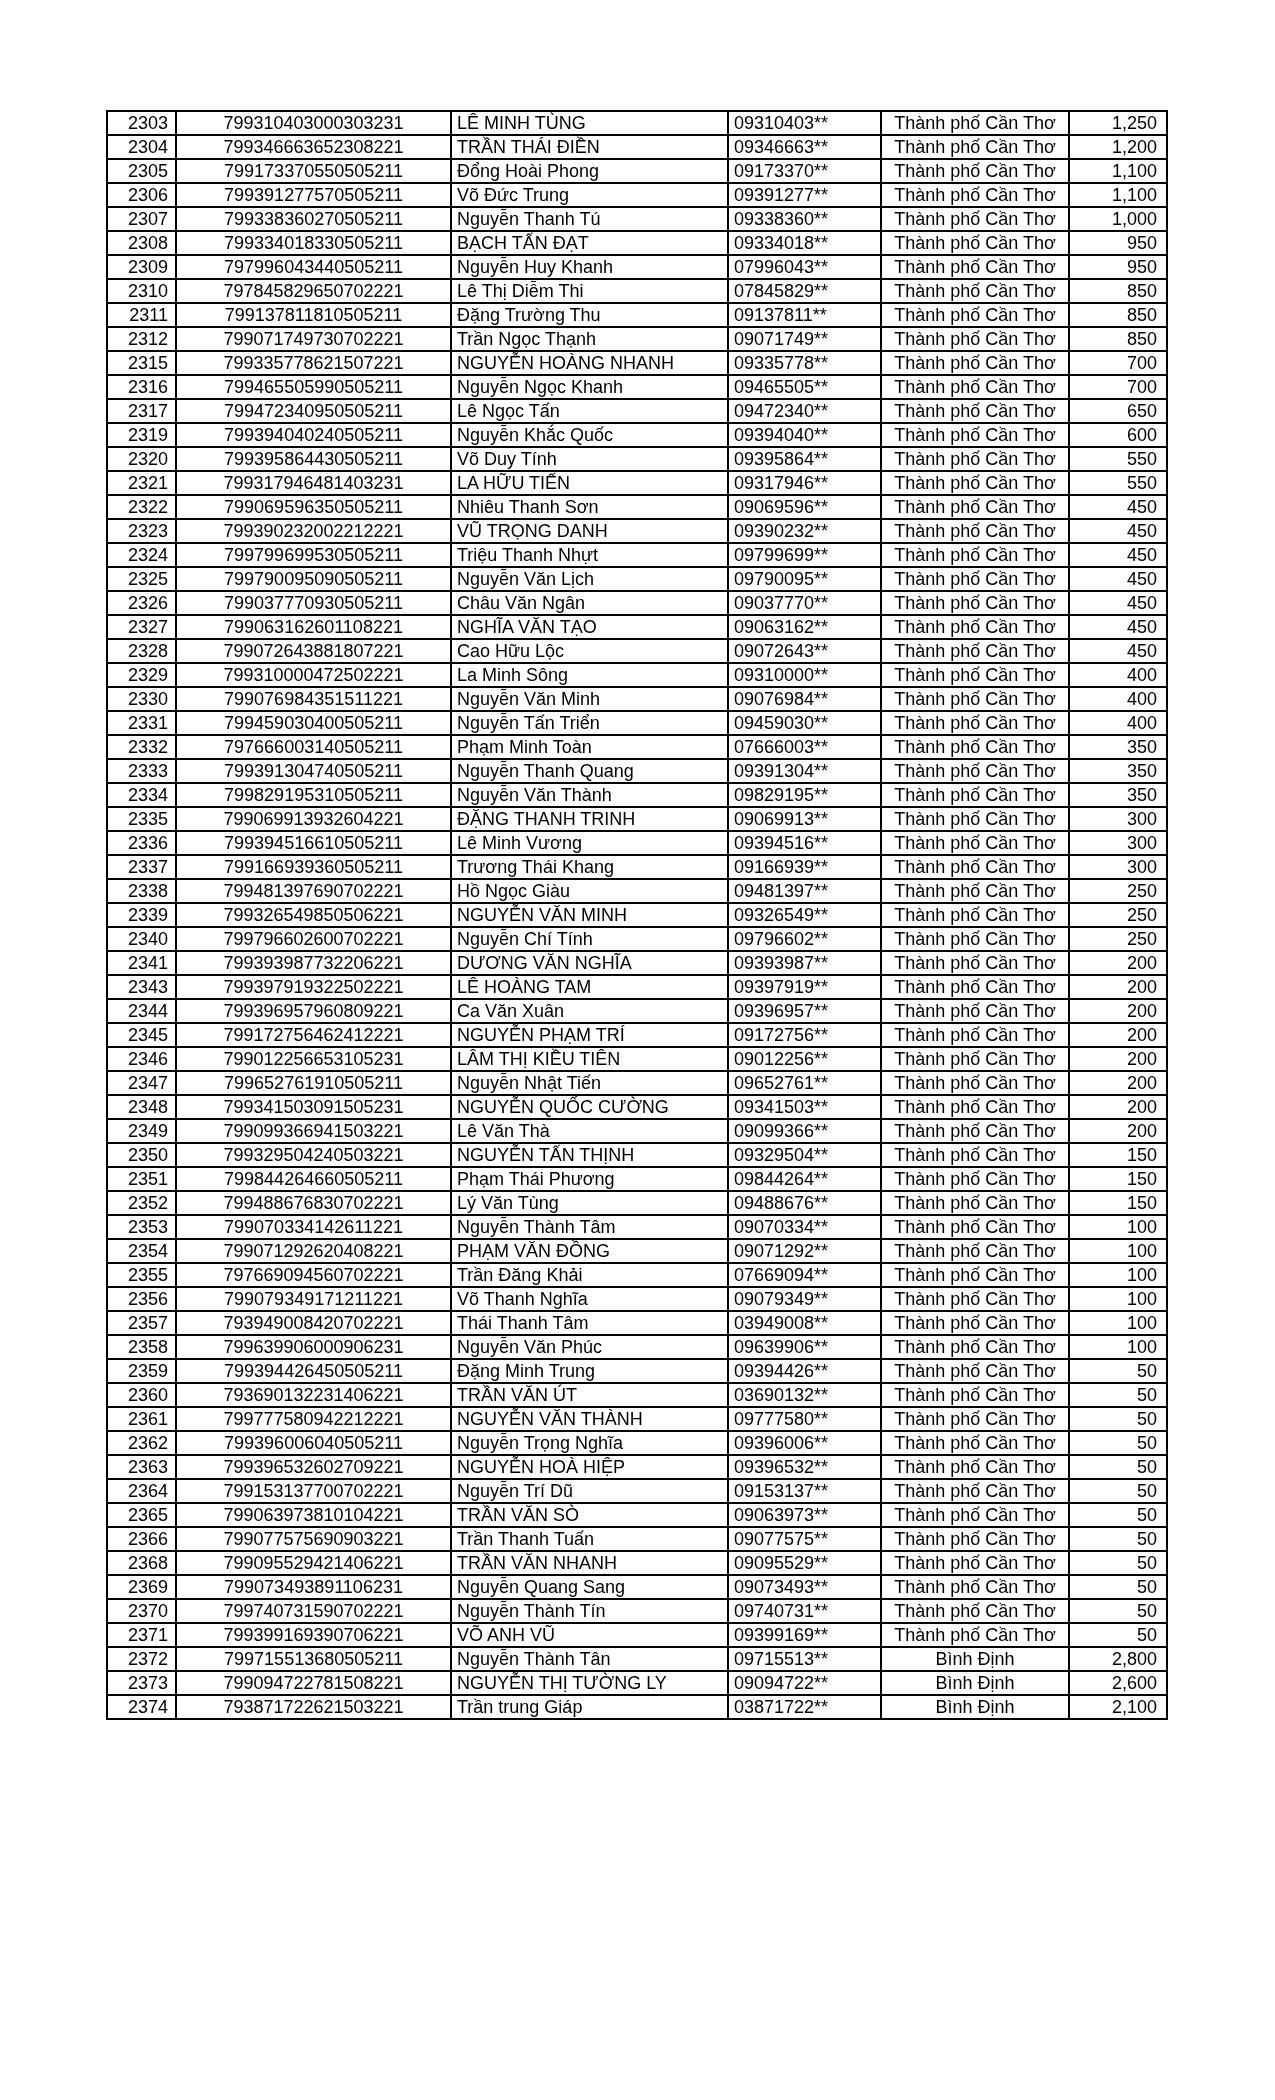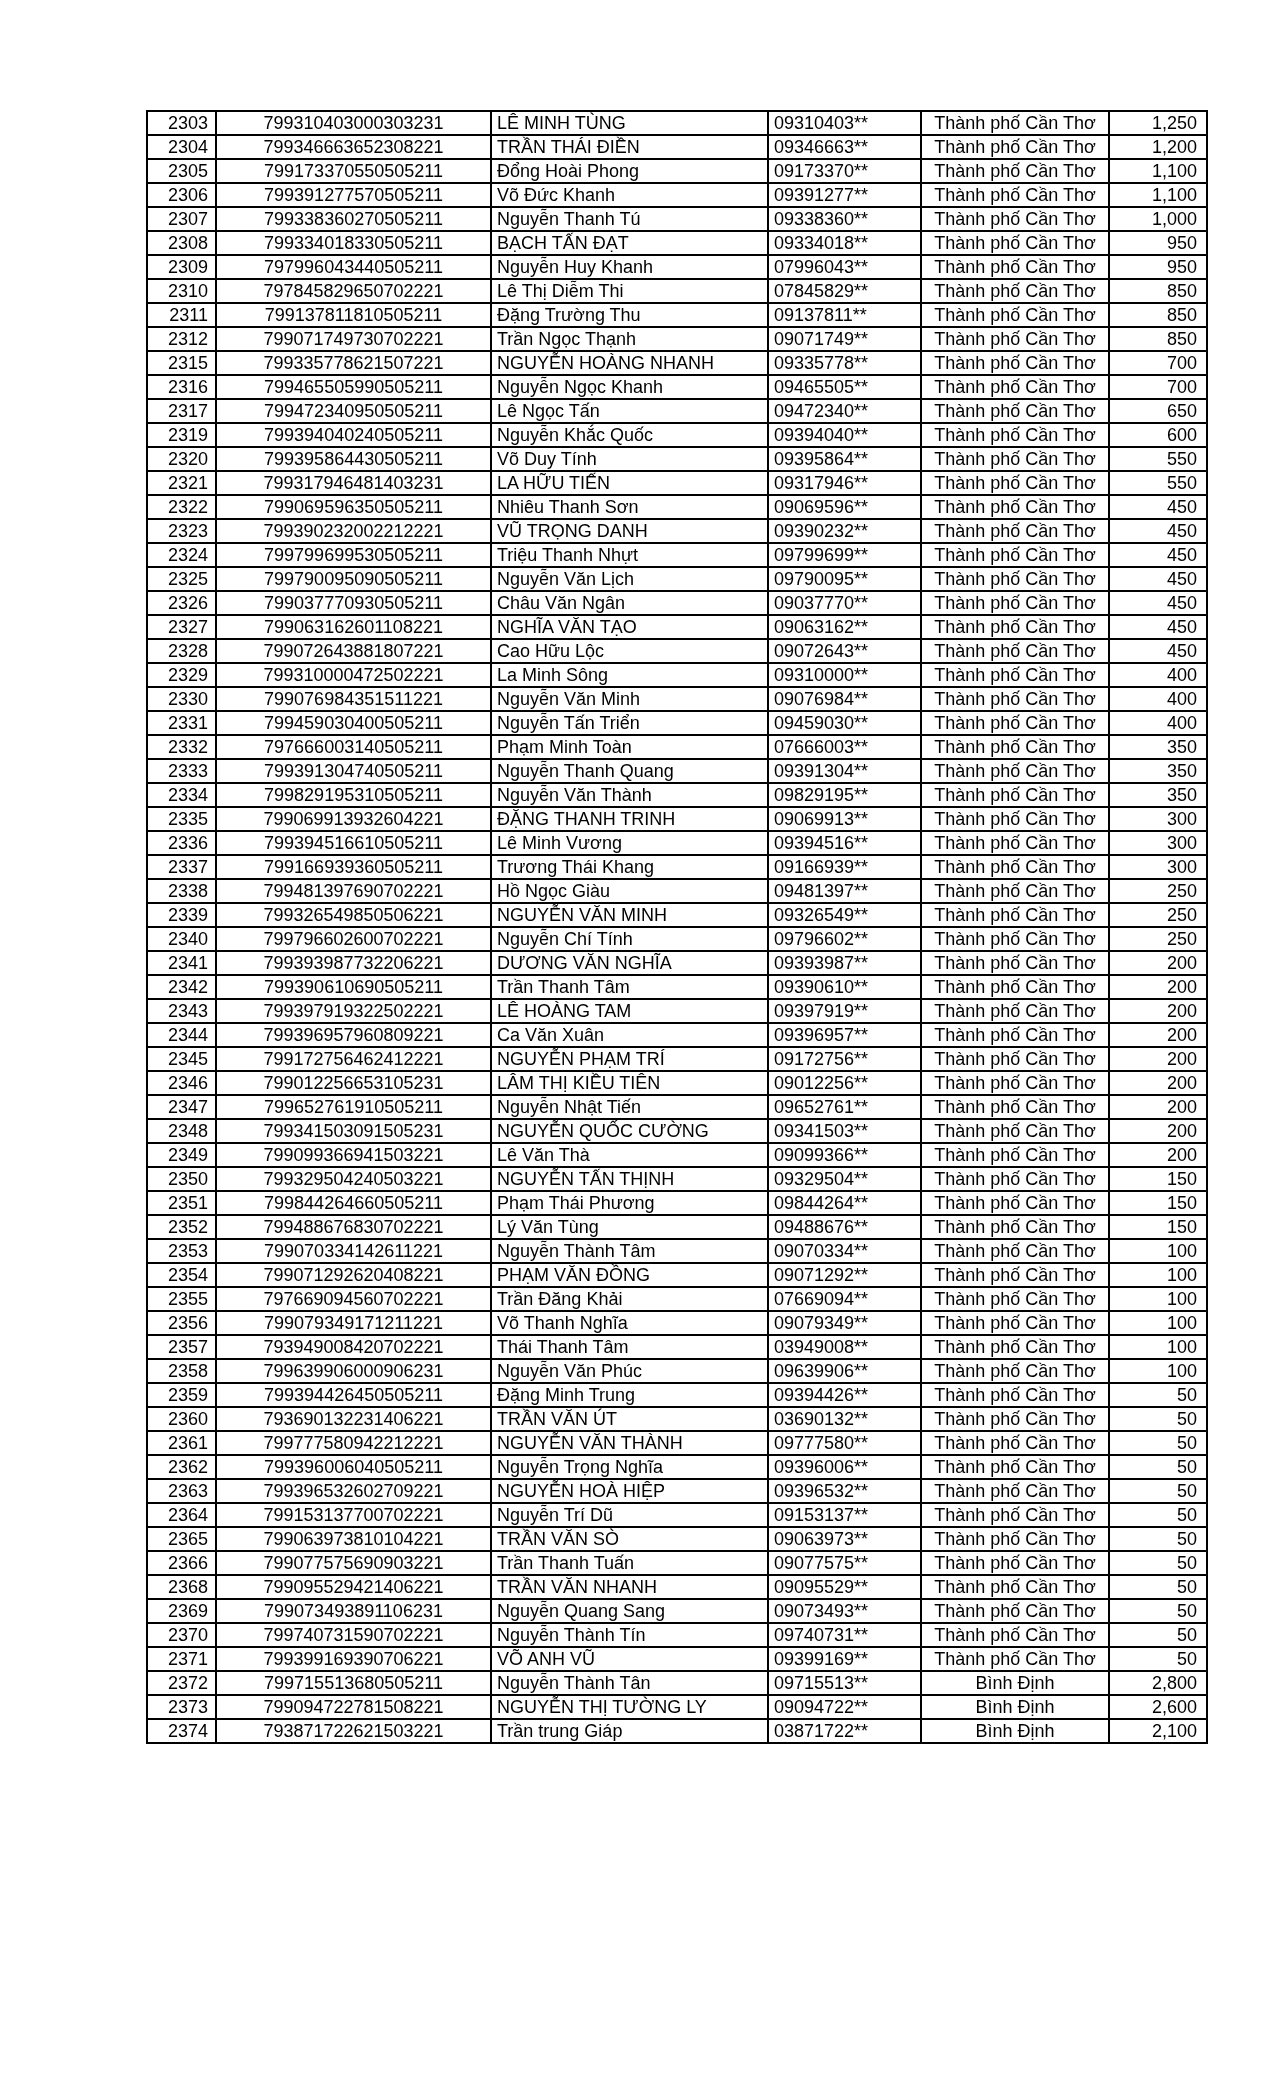--- a/index.html
+++ b/index.html
@@ -17,21 +17,20 @@
   .sheet {
     position: absolute;
     left: 106px;
     top: 110px;
   }
   table.grid {
     border-collapse: collapse;
     table-layout: fixed;
     width: 1060px;
     background: #0369a1;
-    margin-left: 40px;
   }
   table.grid td {
     border: 2px solid #000000;
     height: 22px;
     line-height: 22px;
     font-size: 18px;
     padding: 0 4px;
     white-space: nowrap;
     overflow: hidden;
     color: #000000;
@@ -79,21 +78,21 @@
           <td>2305</td>
           <td>799173370550505211</td>
           <td>Đổng Hoài Phong</td>
           <td>09173370**</td>
           <td>Thành phố Cần Thơ</td>
           <td>1,100</td>
         </tr>
         <tr>
           <td>2306</td>
           <td>799391277570505211</td>
-          <td>Võ Đức Khanh</td>
+          <td>Võ Đức Trung</td>
           <td>09391277**</td>
           <td>Thành phố Cần Thơ</td>
           <td>1,100</td>
         </tr>
         <tr>
           <td>2307</td>
           <td>799338360270505211</td>
           <td>Nguyễn Thanh Tú</td>
           <td>09338360**</td>
           <td>Thành phố Cần Thơ</td>
@@ -337,28 +336,20 @@
           <td>Nguyễn Chí Tính</td>
           <td>09796602**</td>
           <td>Thành phố Cần Thơ</td>
           <td>250</td>
         </tr>
         <tr>
           <td>2341</td>
           <td>799393987732206221</td>
           <td>DƯƠNG VĂN NGHĨA</td>
           <td>09393987**</td>
-          <td>Thành phố Cần Thơ</td>
-          <td>200</td>
-        </tr>
-        <tr>
-          <td>2342</td>
-          <td>799390610690505211</td>
-          <td>Trần Thanh Tâm</td>
-          <td>09390610**</td>
           <td>Thành phố Cần Thơ</td>
           <td>200</td>
         </tr>
         <tr>
           <td>2343</td>
           <td>799397919322502221</td>
           <td>LÊ HOÀNG TAM</td>
           <td>09397919**</td>
           <td>Thành phố Cần Thơ</td>
           <td>200</td>

